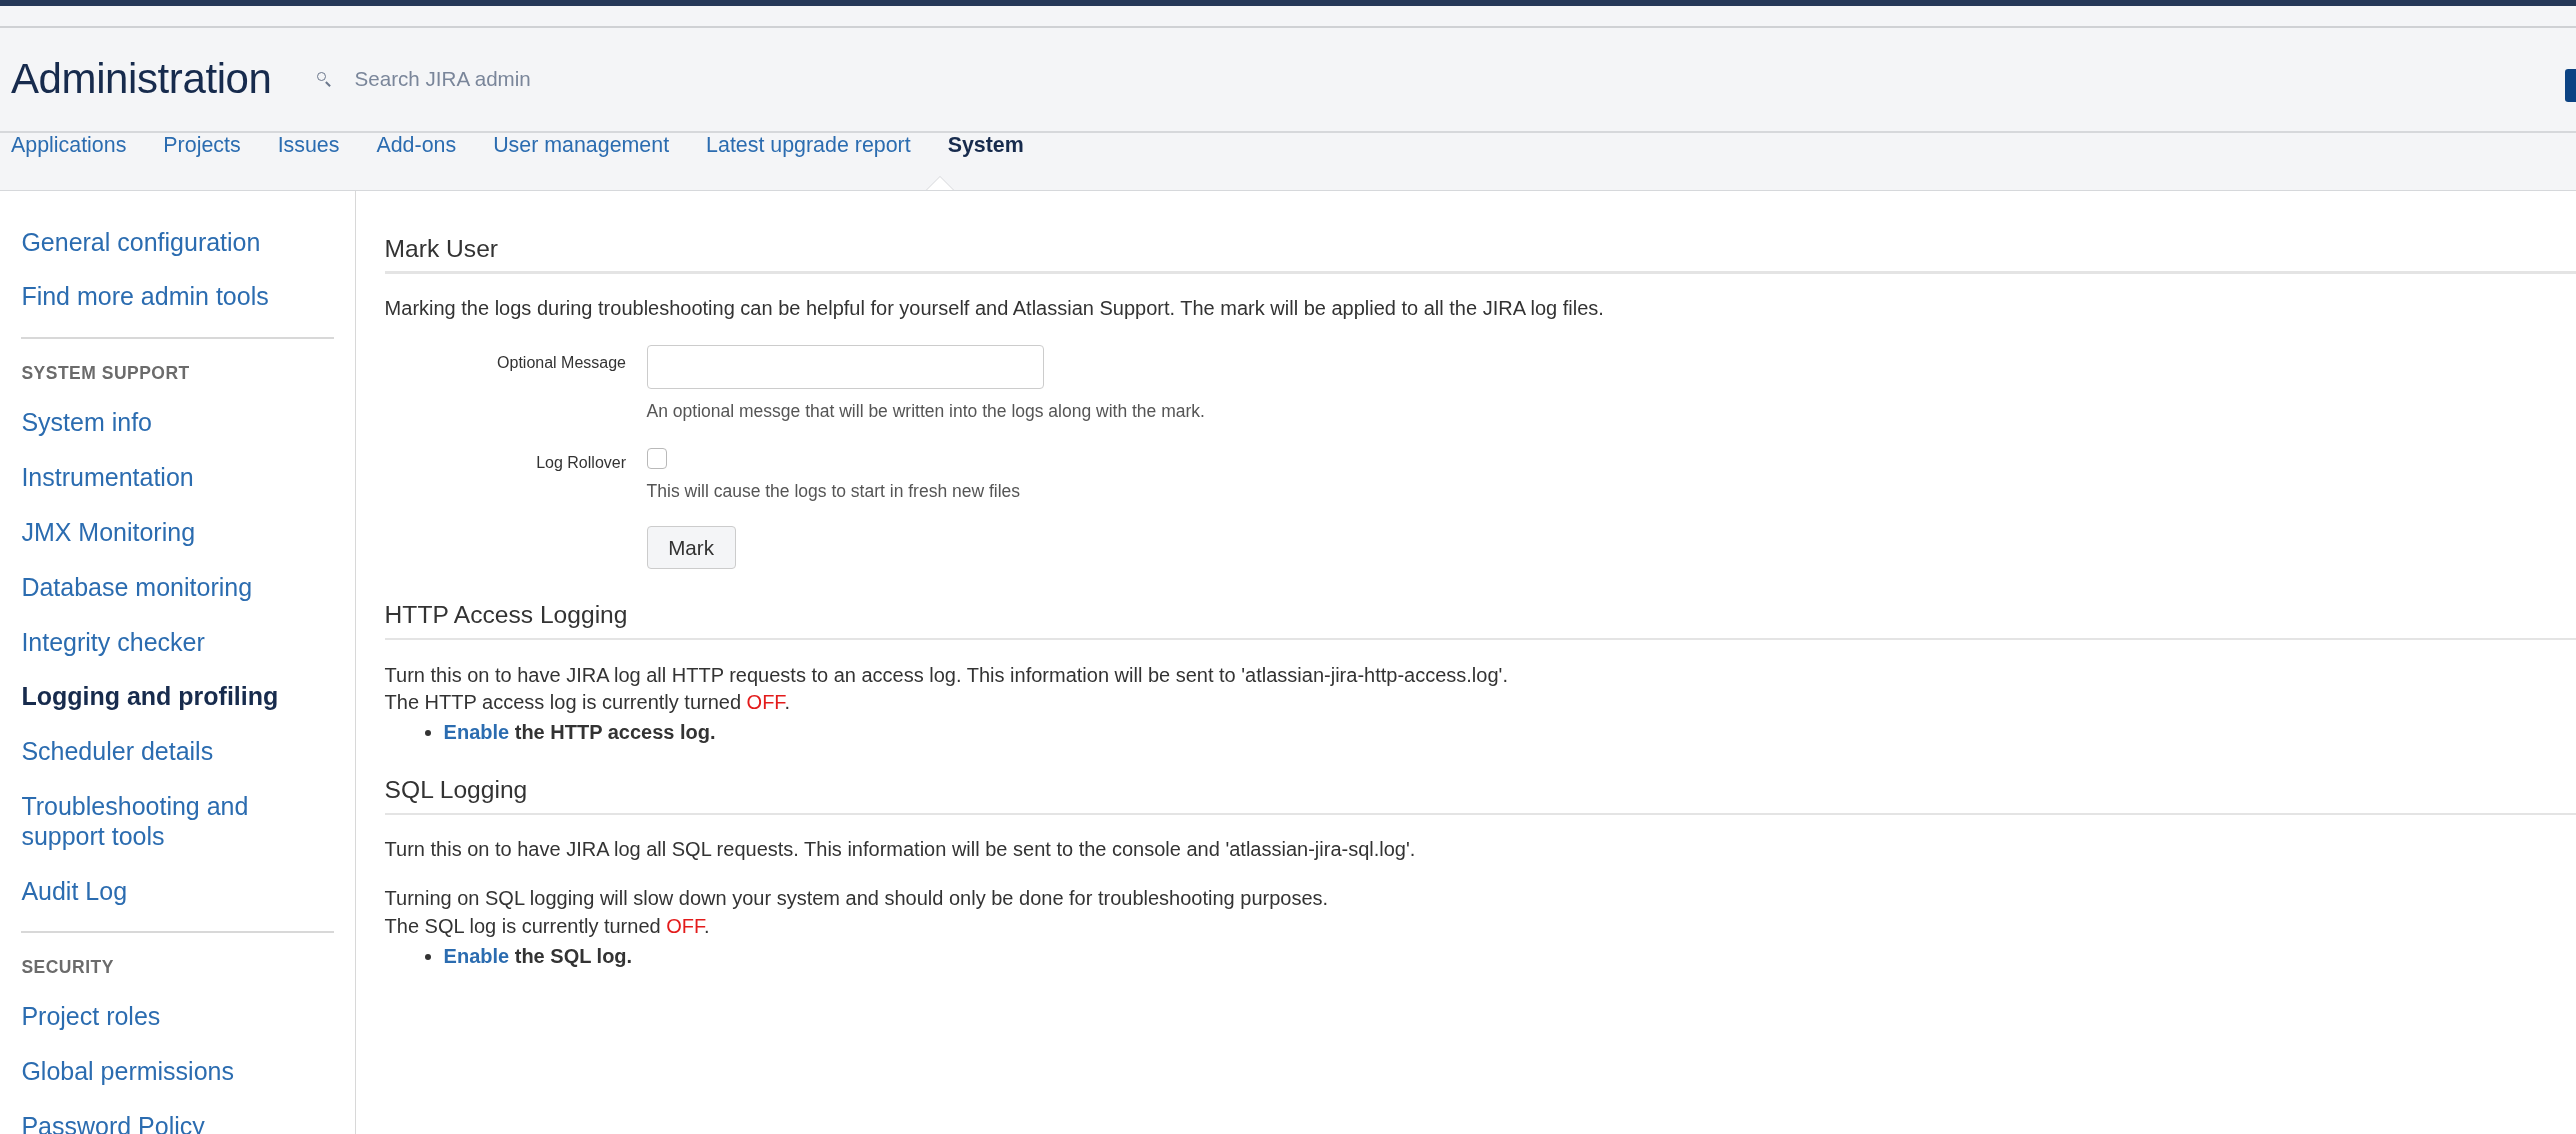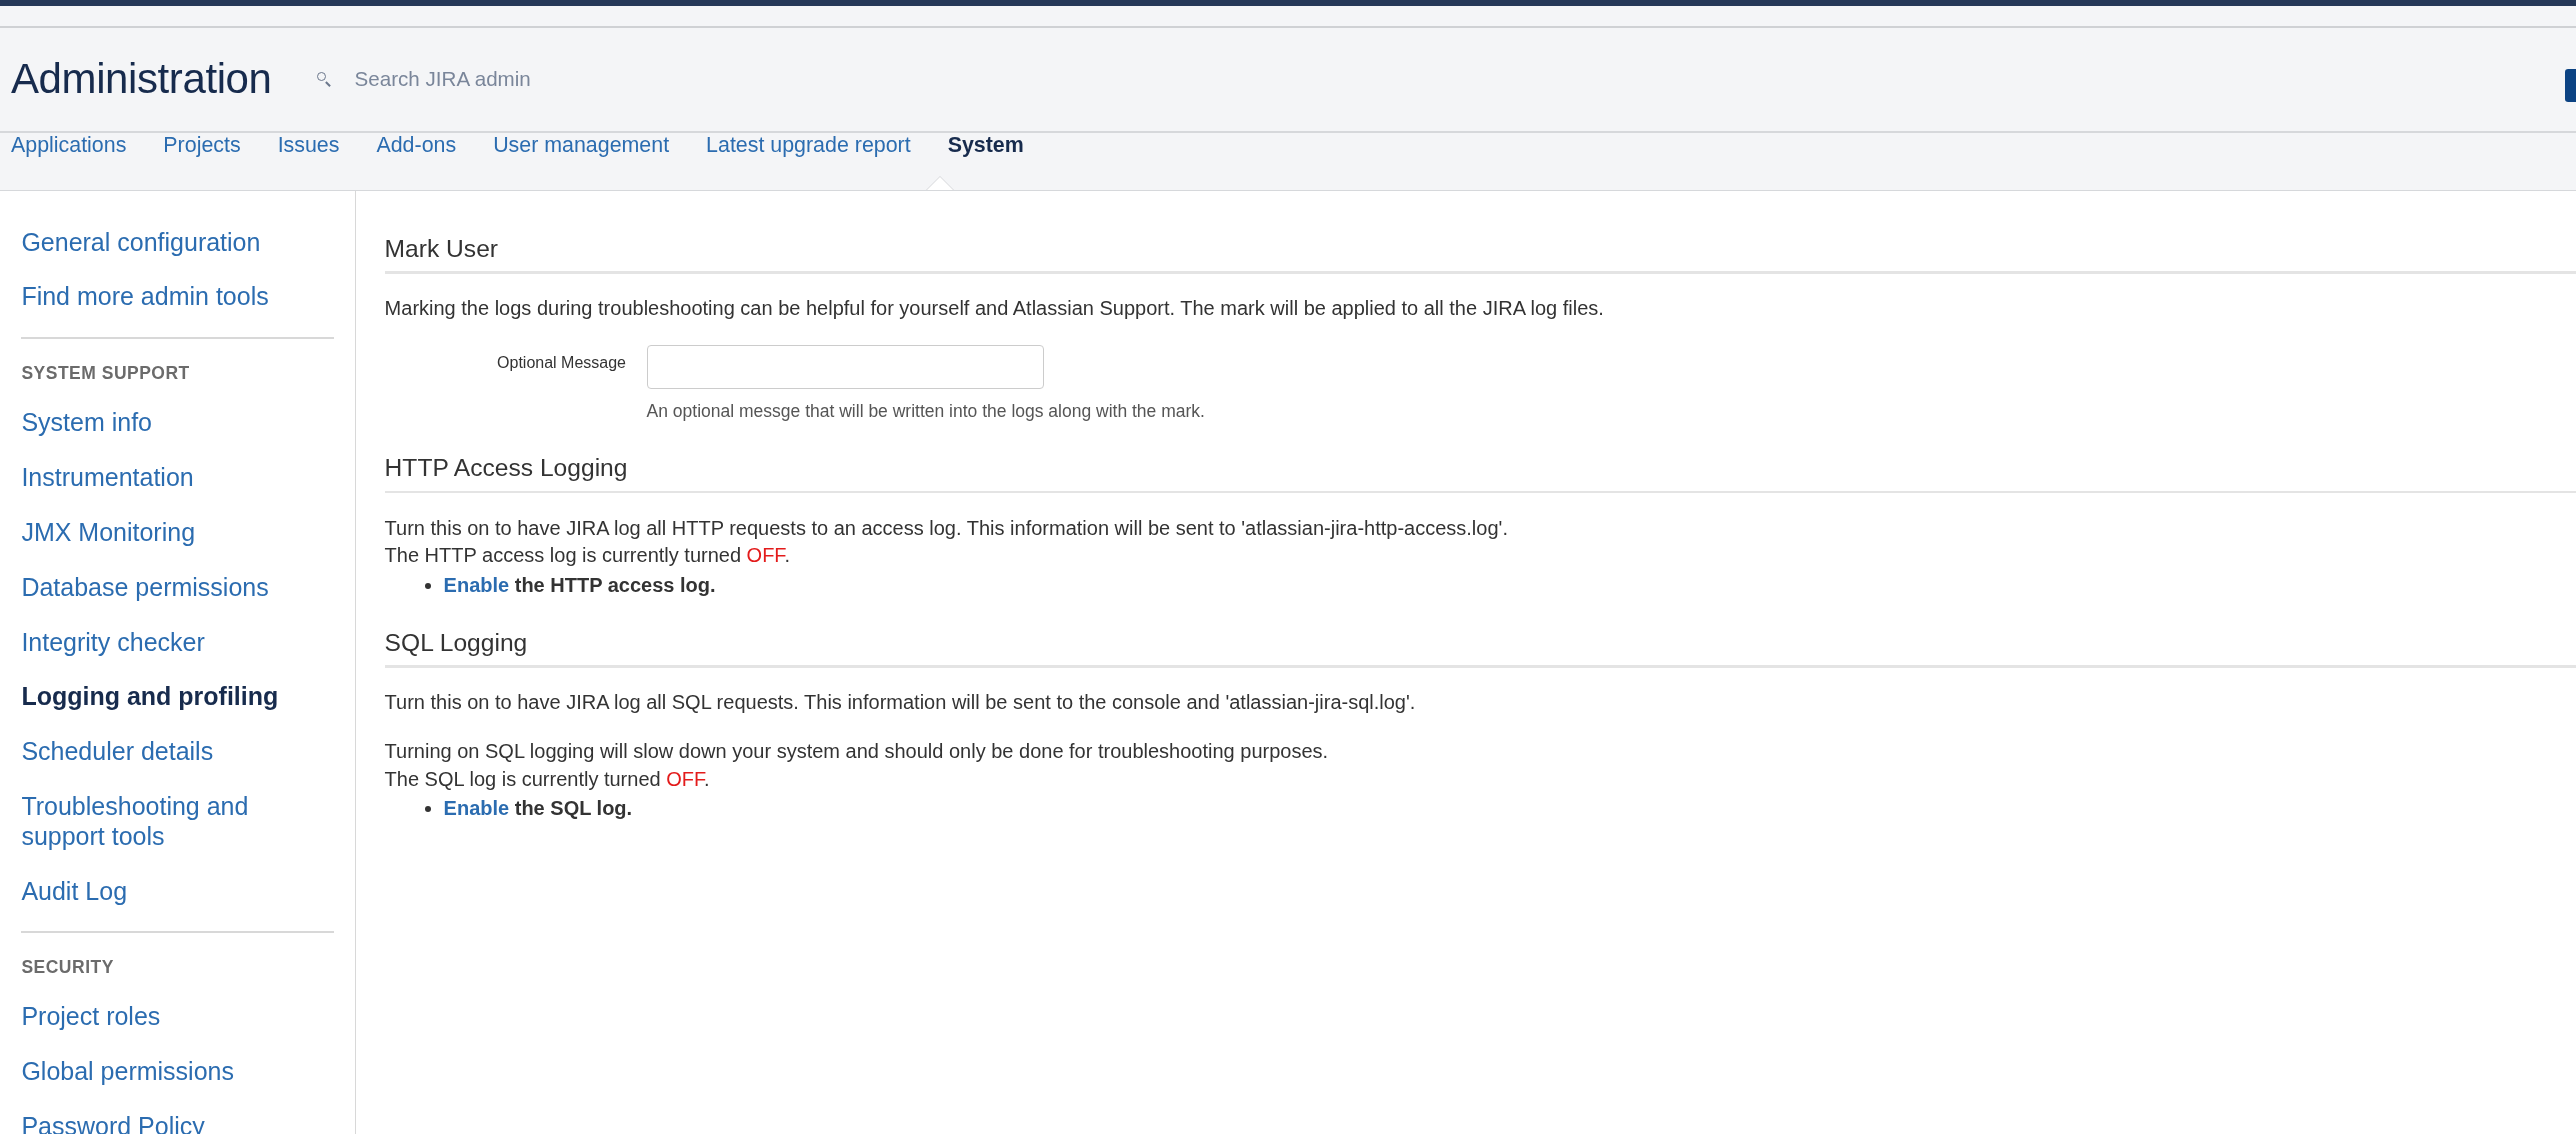--- a/index.html
+++ b/index.html
@@ -320,21 +320,21 @@
   <div class="sidebar">
     <span class="side-link">General configuration</span>
     <span class="side-link">Find more admin tools</span>
 
     <div class="side-divider"></div>
 
     <div class="side-heading">SYSTEM SUPPORT</div>
     <span class="side-link">System info</span>
     <span class="side-link">Instrumentation</span>
     <span class="side-link">JMX Monitoring</span>
-    <span class="side-link">Database permissions</span>
+    <span class="side-link">Database monitoring</span>
     <span class="side-link">Integrity checker</span>
     <span class="side-link active">Logging and profiling</span>
     <span class="side-link">Scheduler details</span>
     <span class="side-link">Troubleshooting and support tools</span>
     <span class="side-link">Audit Log</span>
 
     <div class="side-divider"></div>
 
     <div class="side-heading">SECURITY</div>
     <span class="side-link">Project roles</span>
@@ -352,20 +352,28 @@
       <div class="section-desc">Marking the logs during troubleshooting can be helpful for yourself and Atlassian Support. The mark will be applied to all the JIRA log files.</div>
 
       <div class="form-row">
         <div class="form-label">Optional Message</div>
         <div class="form-field">
           <input class="text-input" type="text" value="" style="">
           <div class="field-help">An optional messge that will be written into the logs along with the mark.</div>
         </div>
       </div>
 
+      <div class="form-row">
+        <div class="form-label">Log Rollover</div>
+        <div class="form-field">
+          <span class="checkbox-box"></span>
+          <div class="field-help">This will cause the logs to start in fresh new files</div>
+          <button class="btn">Mark</button>
+        </div>
+      </div>
     </div>
 
     <div class="block-gap"></div>
 
     <div>
       <h2 class="section-title">HTTP Access Logging</h2>
       <div class="section-rule"></div>
       <div class="para">Turn this on to have JIRA log all HTTP requests to an access log. This information will be sent to 'atlassian-jira-http-access.log'.</div>
       <div class="para tight">
         <span>The HTTP access log is currently turned </span><span class="off">OFF</span><span>.</span>

